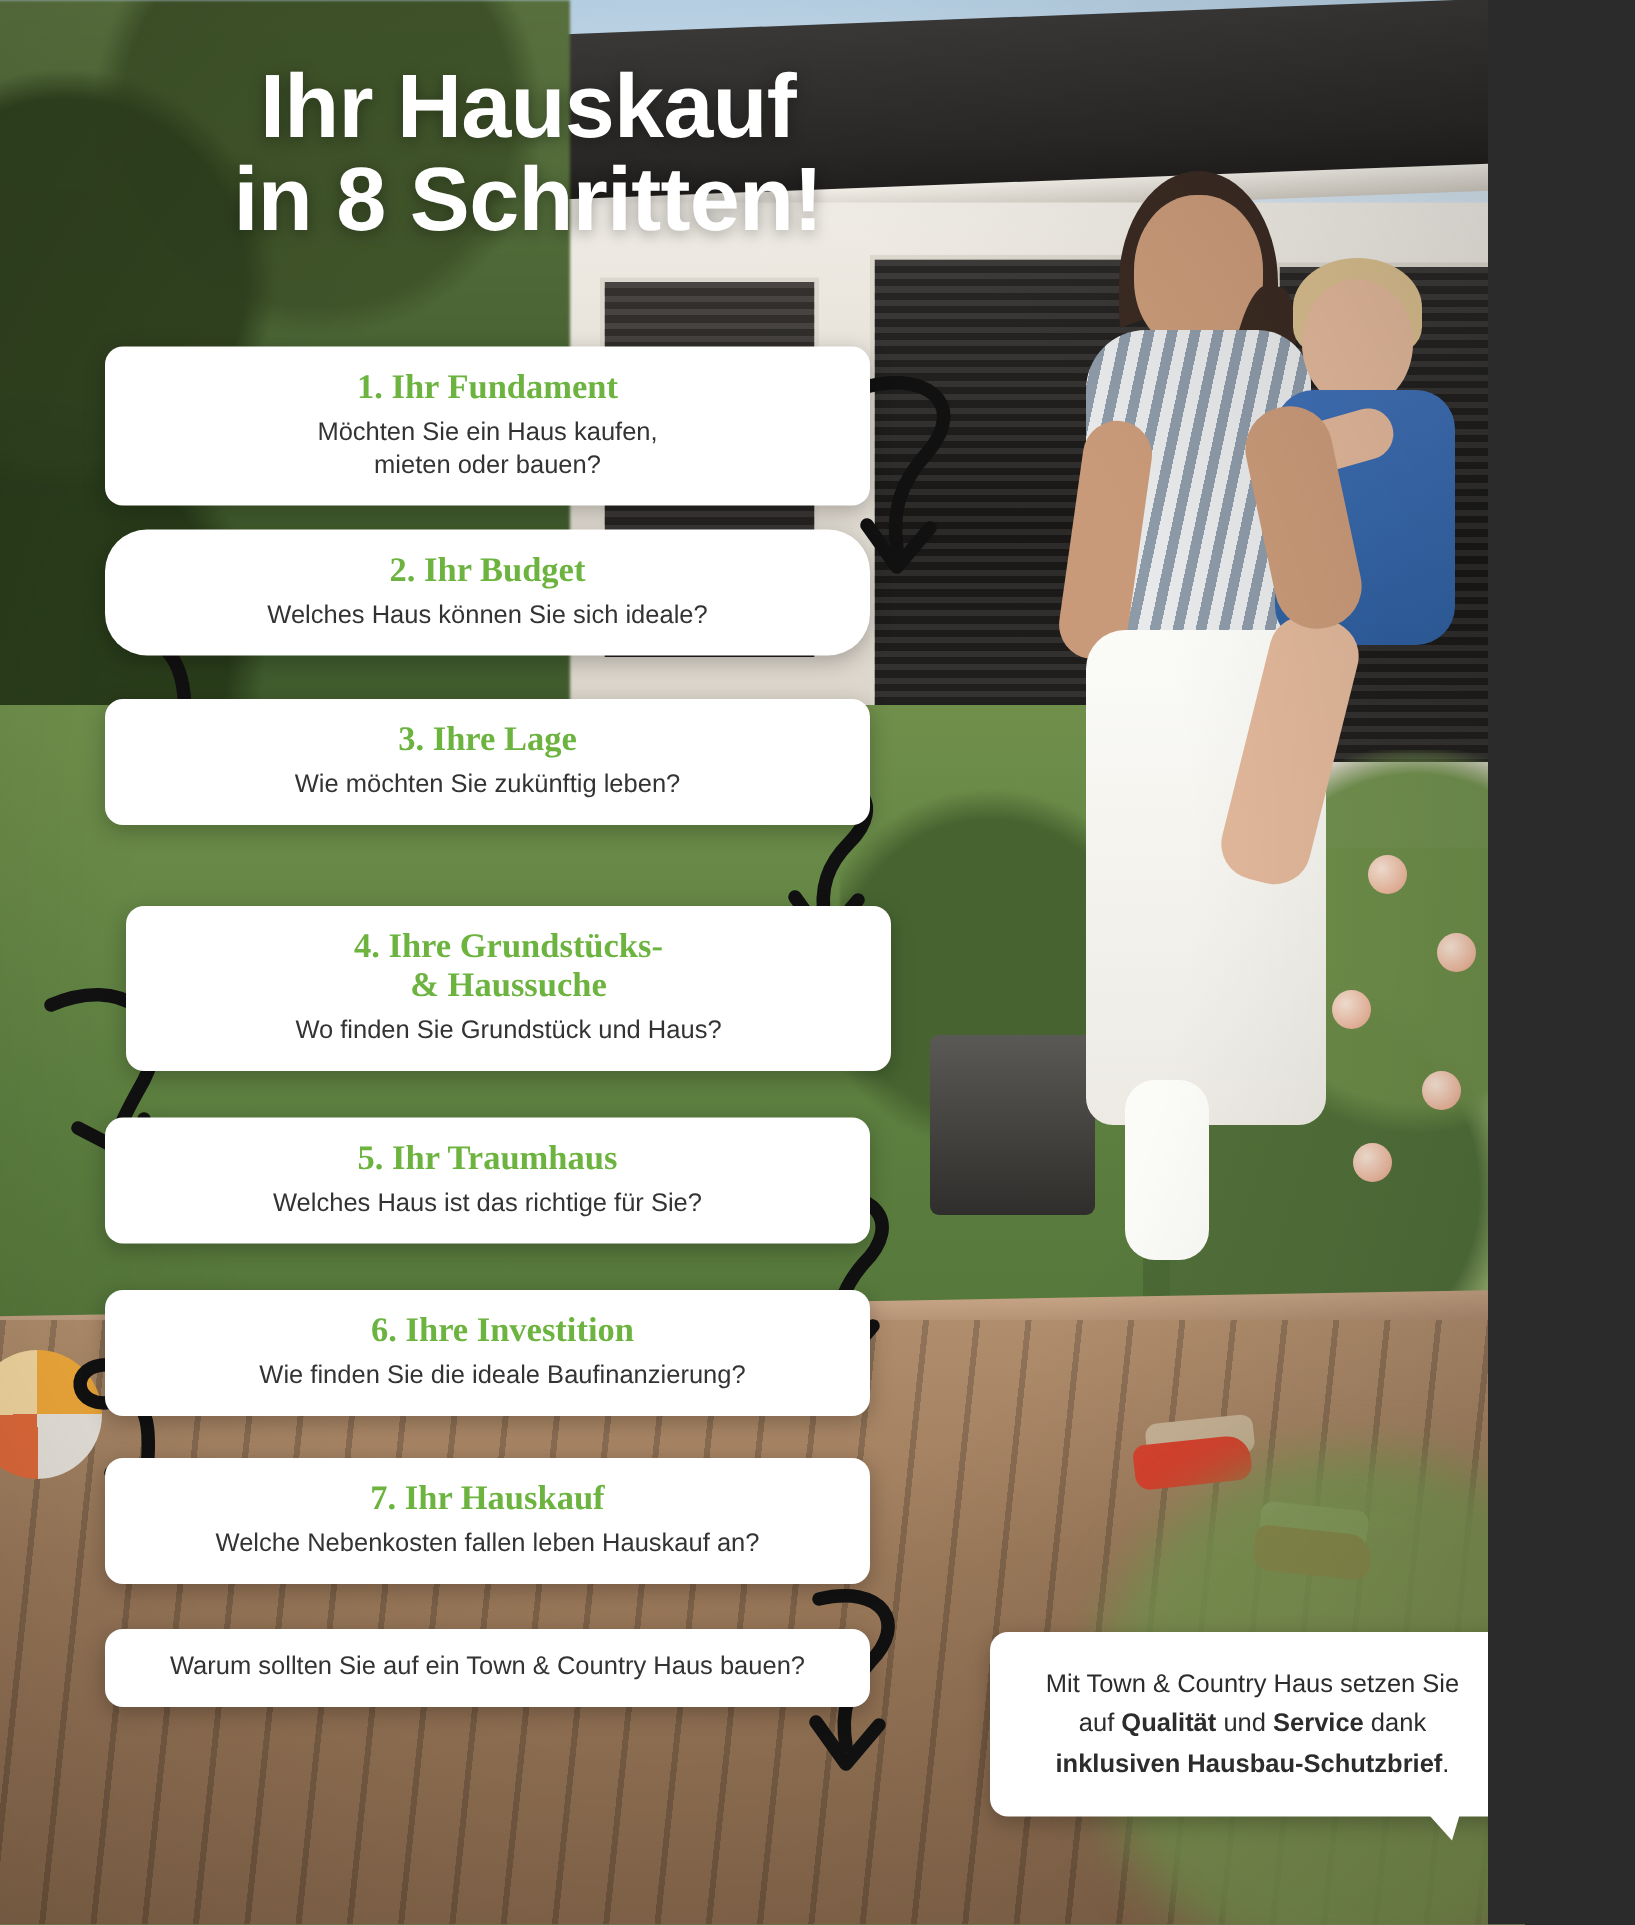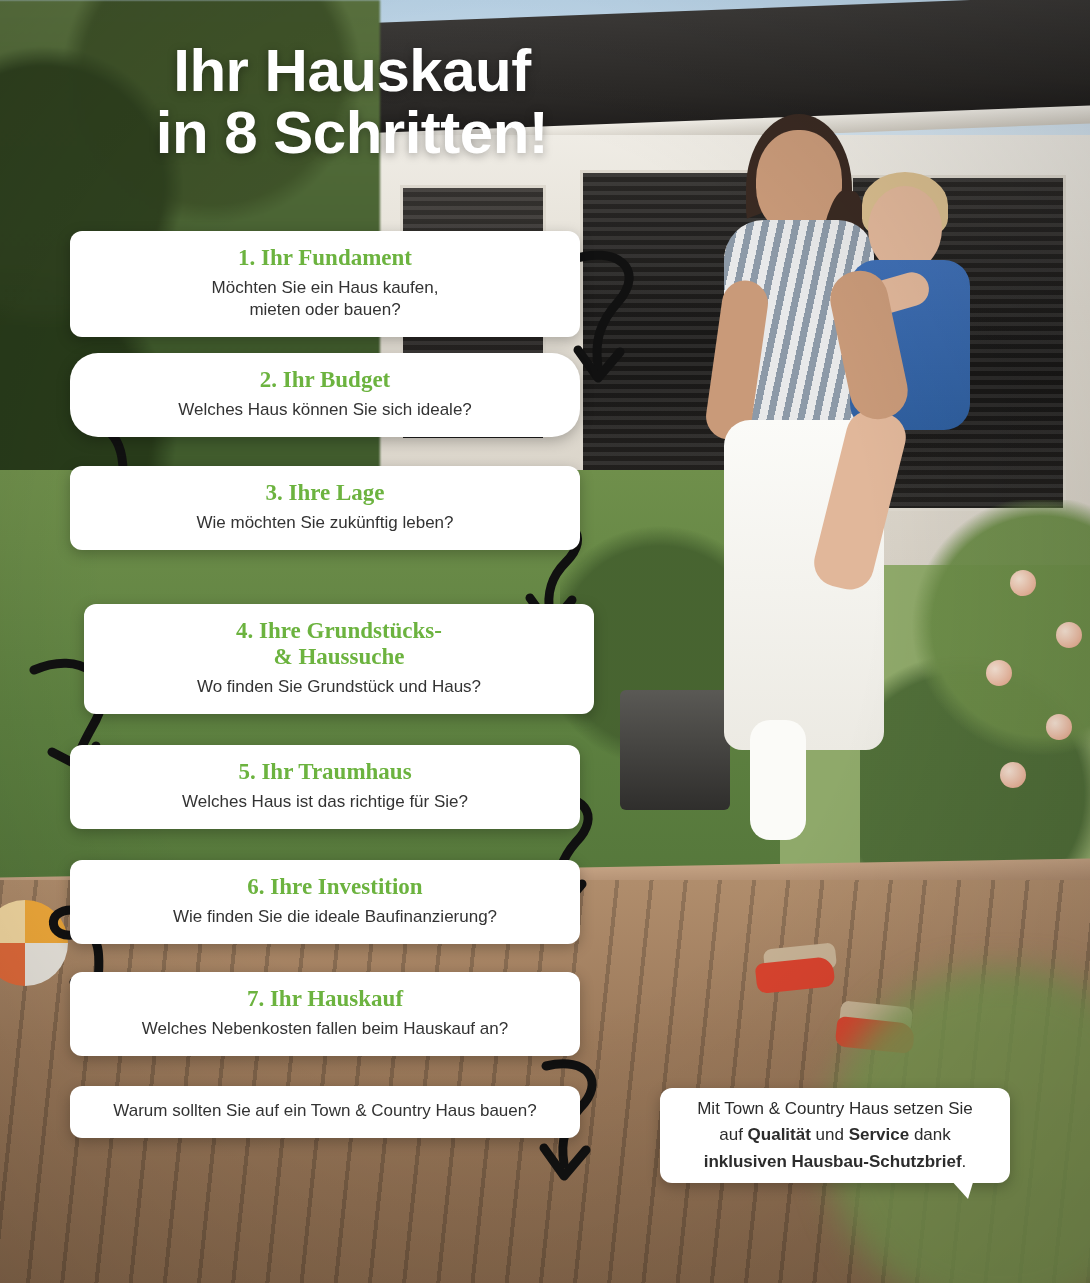--- a/index.html
+++ b/index.html
@@ -5,21 +5,21 @@
   html, body {
     margin: 0;
     padding: 0;
   }
   body {
     font-family: "Liberation Sans", sans-serif;
     background: #2b2b2b;
   }
   .poster {
     position: relative;
-    width: 1090px;
+    width: 992px;
     height: 1283px;
     overflow: hidden;
     background: #8fa96a;
   }
 
   
   .bg {
     position: absolute;
     inset: 0;
     overflow: hidden;
@@ -204,21 +204,21 @@
 
   
   .bubble {
     position: absolute;
     left: 660px;
     top: 1088px;
     width: 350px;
     background: #ffffff;
     border-radius: 12px;
     box-shadow: 0 4px 14px rgba(0,0,0,0.25);
-    padding: 8px 24px;
+    padding: 22px 24px;
     box-sizing: border-box;
     text-align: center;
     font-size: 17px;
     color: #2c2c2c;
     line-height: 1.55;
   }
   .bubble .tail {
     position: absolute;
     right: 36px;
     bottom: -16px;
@@ -357,21 +357,21 @@
     <p>Welches Haus ist das richtige für Sie?</p>
   </div>
 
   <div class="card" style="top:860px;padding-left:38px;">
     <h2>6. Ihre Investition</h2>
     <p>Wie finden Sie die ideale Baufinanzierung?</p>
   </div>
 
   <div class="card" style="top:972px;">
     <h2>7. Ihr Hauskauf</h2>
-    <p>Welches Nebenkosten fallen beim Hauskauf an?</p>
+    <p>Welche Nebenkosten fallen leben Hauskauf an?</p>
   </div>
 
   <div class="card" style="top:1086px;">
     <p>Warum sollten Sie auf ein Town &amp; Country Haus bauen?</p>
   </div>
 
   <div class="bubble">
     <span>Mit Town &amp; Country Haus setzen Sie auf </span><b>Qualität</b><span> und </span><b>Service</b><span> dank </span><b>inklusiven Hausbau-Schutzbrief</b><span>.</span>
     <div class="tail"></div>
   </div>

